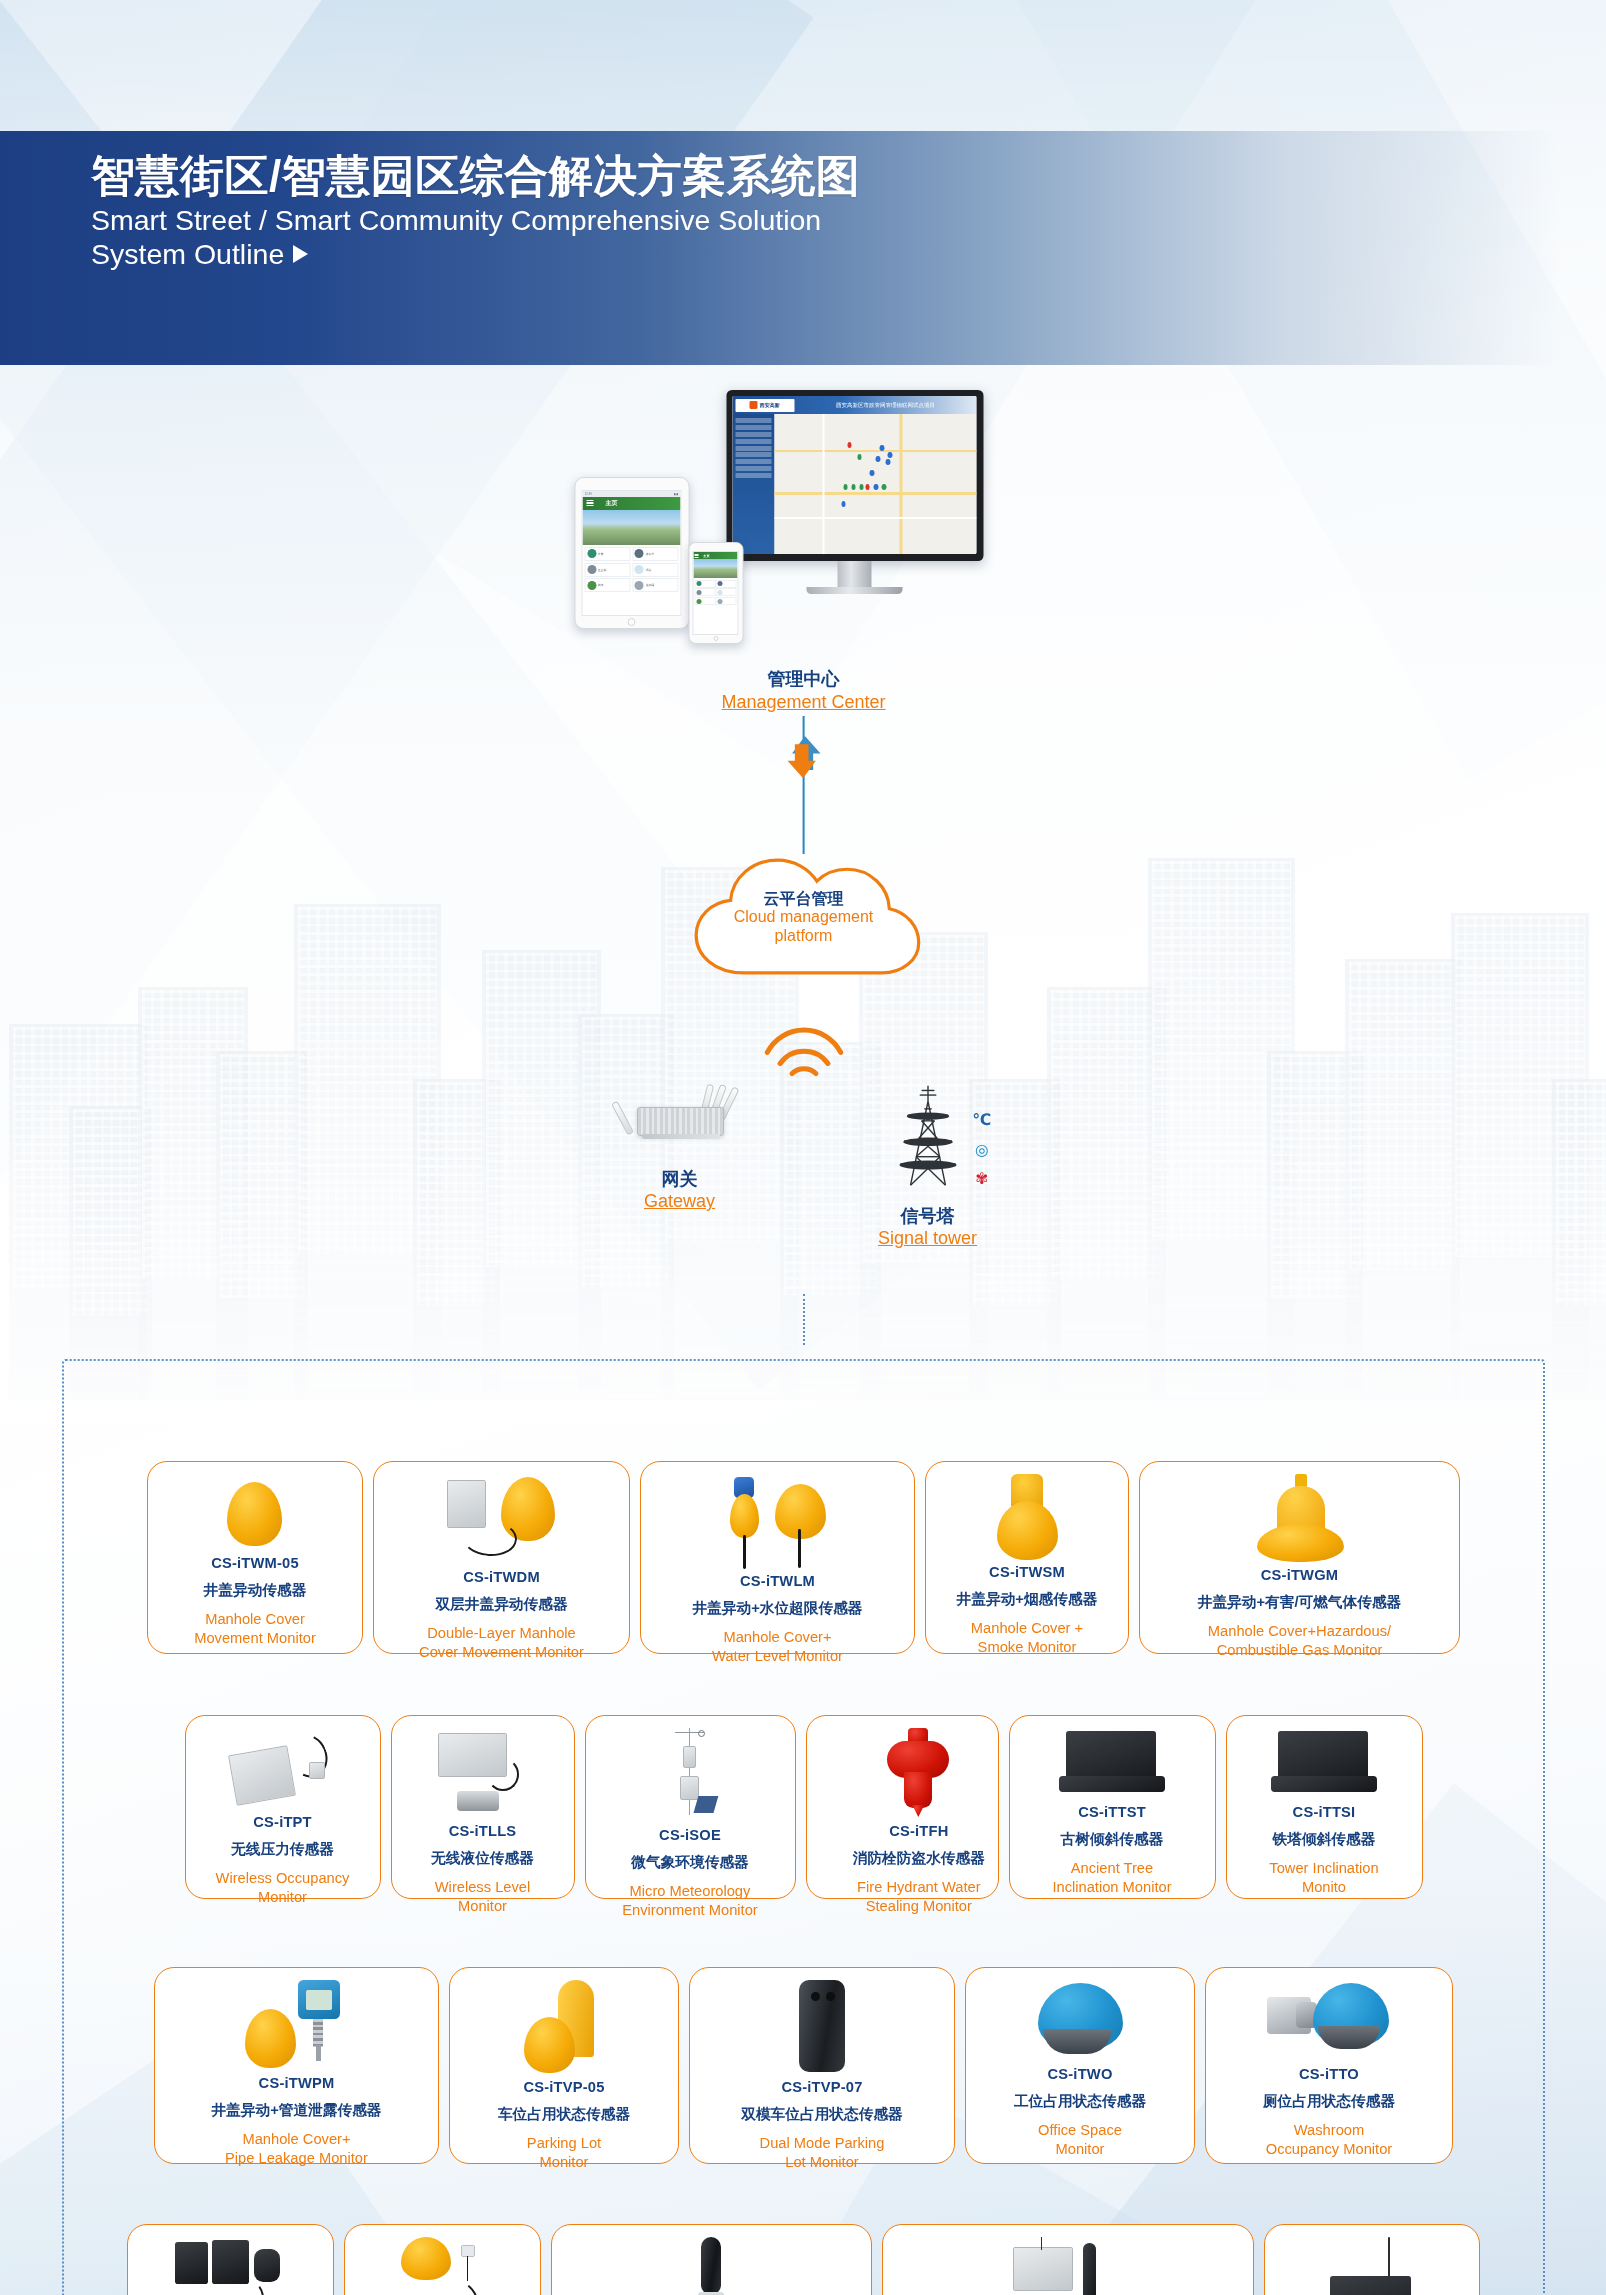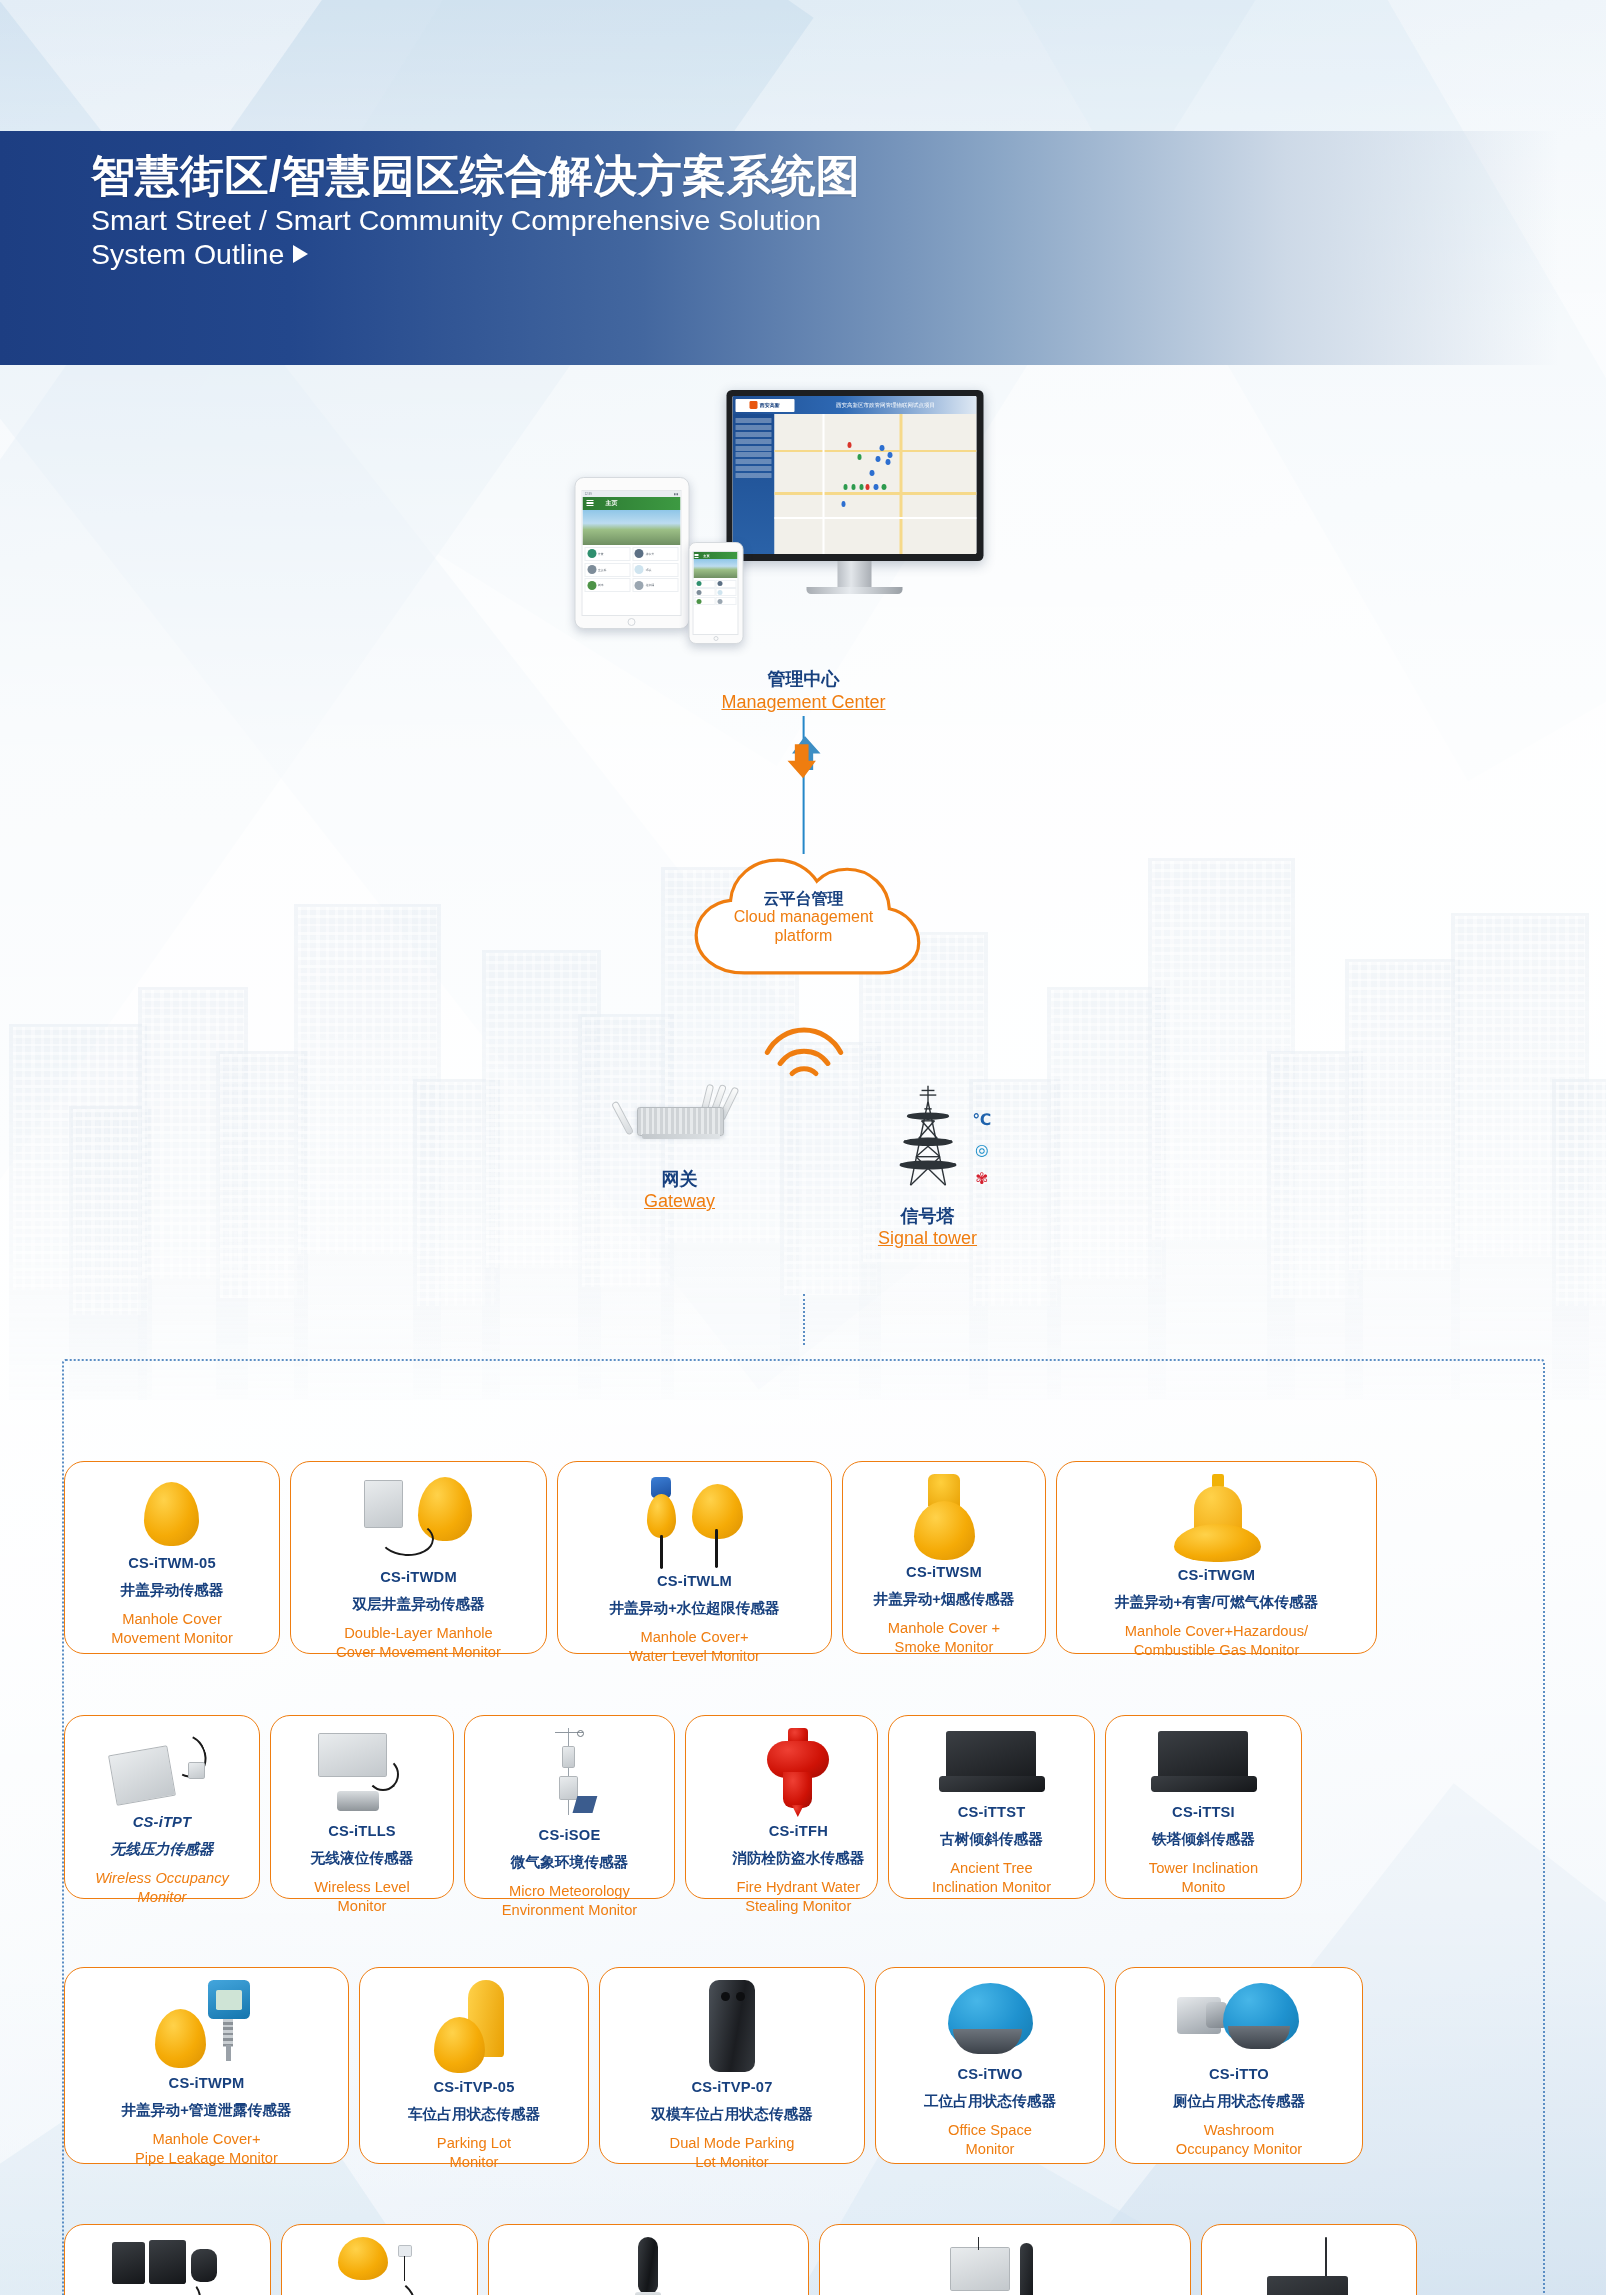--- a/index.html
+++ b/index.html
@@ -133,21 +133,21 @@
 
   .tower { width:92px; height:106px; margin:0 auto; position:relative; }
   .tower svg{width:92px;height:106px;display:block;}
   .carriers { position:absolute; right:15.6px; top:24px; width:30px; }
   .carriers div{ width:26px;height:26px;margin-bottom:3.7px;display:flex;align-items:center;justify-content:center;font-weight:700;font-size:15.6px;}
 
   
   #panel { position:absolute; left:62px; top:1359px; width:1483px; height:1152px; z-index:6;
      border:2.3px dotted #5b8ec4; border-radius:3.7px; }
 
-  .row { position:absolute; left:0; width:100%; display:flex; align-items:stretch; gap:10px; }
+  .row { position:absolute; left:0; width:100%; display:flex; justify-content:center; align-items:stretch; gap:10px; }
   .row.r1 { top:100px; height:193px; }
   .row.r2 { top:354px; height:184px; }
   .row.r3 { top:606px; height:197px; }
   .row.r4 { top:863px; height:207px; }
 
   .card { background:#fff; border:1.4px solid #ef7d10; border-radius:20px; display:flex; flex-direction:column;
      align-items:center; padding:12px 6.4px 10px; }
   .card .pic { flex:0 0 auto; display:flex; align-items:center; justify-content:center; }
   .card .model { color:#17407e; font-size:14.7px; font-weight:700; margin-top:2.8px; letter-spacing:0.2px; white-space:nowrap;}
   .card .cn { color:#17407e; font-size:14.7px; font-weight:700; margin-top:11px; line-height:1.2; text-align:center; white-space:nowrap;}
@@ -508,21 +508,21 @@
         </div>
         <div class="model">CS-iTWGM</div>
         <div class="cn">井盖异动+有害/可燃气体传感器</div>
         <div class="en">
           <div>Manhole Cover+Hazardous/</div>
           <div>Combustible Gas Monitor</div>
         </div>
       </div>
     </div>
   <div class="row r2">
-      <div class="card" style="width: 196px; font-style: italic;">
+      <div class="card" style="width: 196px;">
         <div class="pic">
           <div class="pr" style="width:106px;height:83px">
             <div class="greybox" style="position:absolute;left:2.8px;top:22px;width:60px;height:51px;transform:rotate(-10deg)"></div>
             <div class="cable" style="left:60px;top:6.4px;width:37px;height:44px;transform:rotate(-22deg)"></div>
             <div class="greybox" style="position:absolute;left:79px;top:34px;width:16.5px;height:17.4px"></div>
           </div>
         </div>
         <div class="model">CS-iTPT</div>
         <div class="cn">无线压力传感器</div>
         <div class="en">

